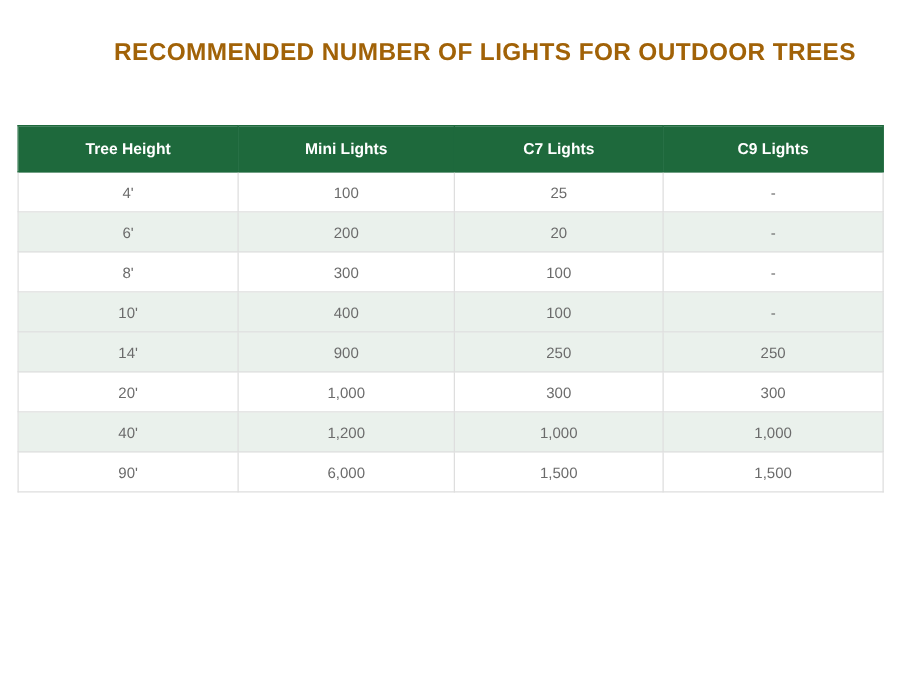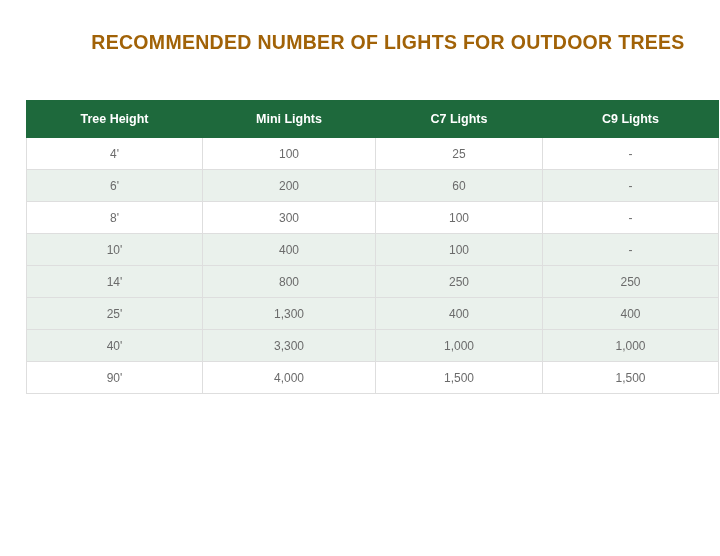--- a/index.html
+++ b/index.html
@@ -27,21 +27,20 @@
     color: #a16207;
     margin-left: 28px;
   }
   .lights-table {
     position: absolute;
     top: 100px;
     left: 14px;
     width: 692px;
     border-collapse: collapse;
     table-layout: fixed;
-    margin-left: 12px;
   }
   .lights-table th {
     height: 36px;
     background: #1e693c;
     color: #ffffff;
     font-size: 12.5px;
     font-weight: 700;
     text-align: center;
     vertical-align: middle;
     border: 1px solid #1e693c;
@@ -89,54 +88,54 @@
     <tbody id="table-body">
         <tr>
           <td>4'</td>
           <td>100</td>
           <td>25</td>
           <td>-</td>
         </tr>
         <tr class="alt">
           <td>6'</td>
           <td>200</td>
-          <td>60</td>
+          <td>20</td>
           <td>-</td>
         </tr>
         <tr>
           <td>8'</td>
           <td>300</td>
           <td>100</td>
           <td>-</td>
         </tr>
         <tr class="alt">
           <td>10'</td>
           <td>400</td>
           <td>100</td>
           <td>-</td>
         </tr>
         <tr class="alt">
           <td>14'</td>
-          <td>800</td>
+          <td>900</td>
           <td>250</td>
           <td>250</td>
         </tr>
-        <tr class="alt">
-          <td>25'</td>
-          <td>1,300</td>
-          <td>400</td>
-          <td>400</td>
+        <tr>
+          <td>20'</td>
+          <td>1,000</td>
+          <td>300</td>
+          <td>300</td>
         </tr>
         <tr class="alt">
           <td>40'</td>
-          <td>3,300</td>
+          <td>1,200</td>
           <td>1,000</td>
           <td>1,000</td>
         </tr>
         <tr>
           <td>90'</td>
-          <td>4,000</td>
+          <td>6,000</td>
           <td>1,500</td>
           <td>1,500</td>
         </tr>
       </tbody>
   </table>
 </div>
 
 </body></html>

